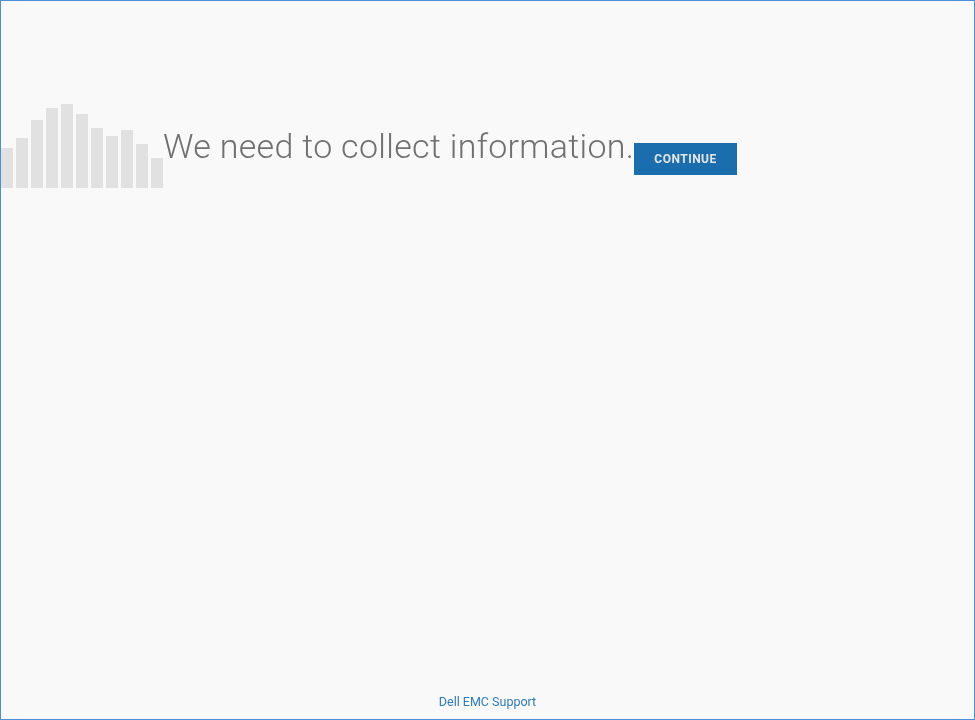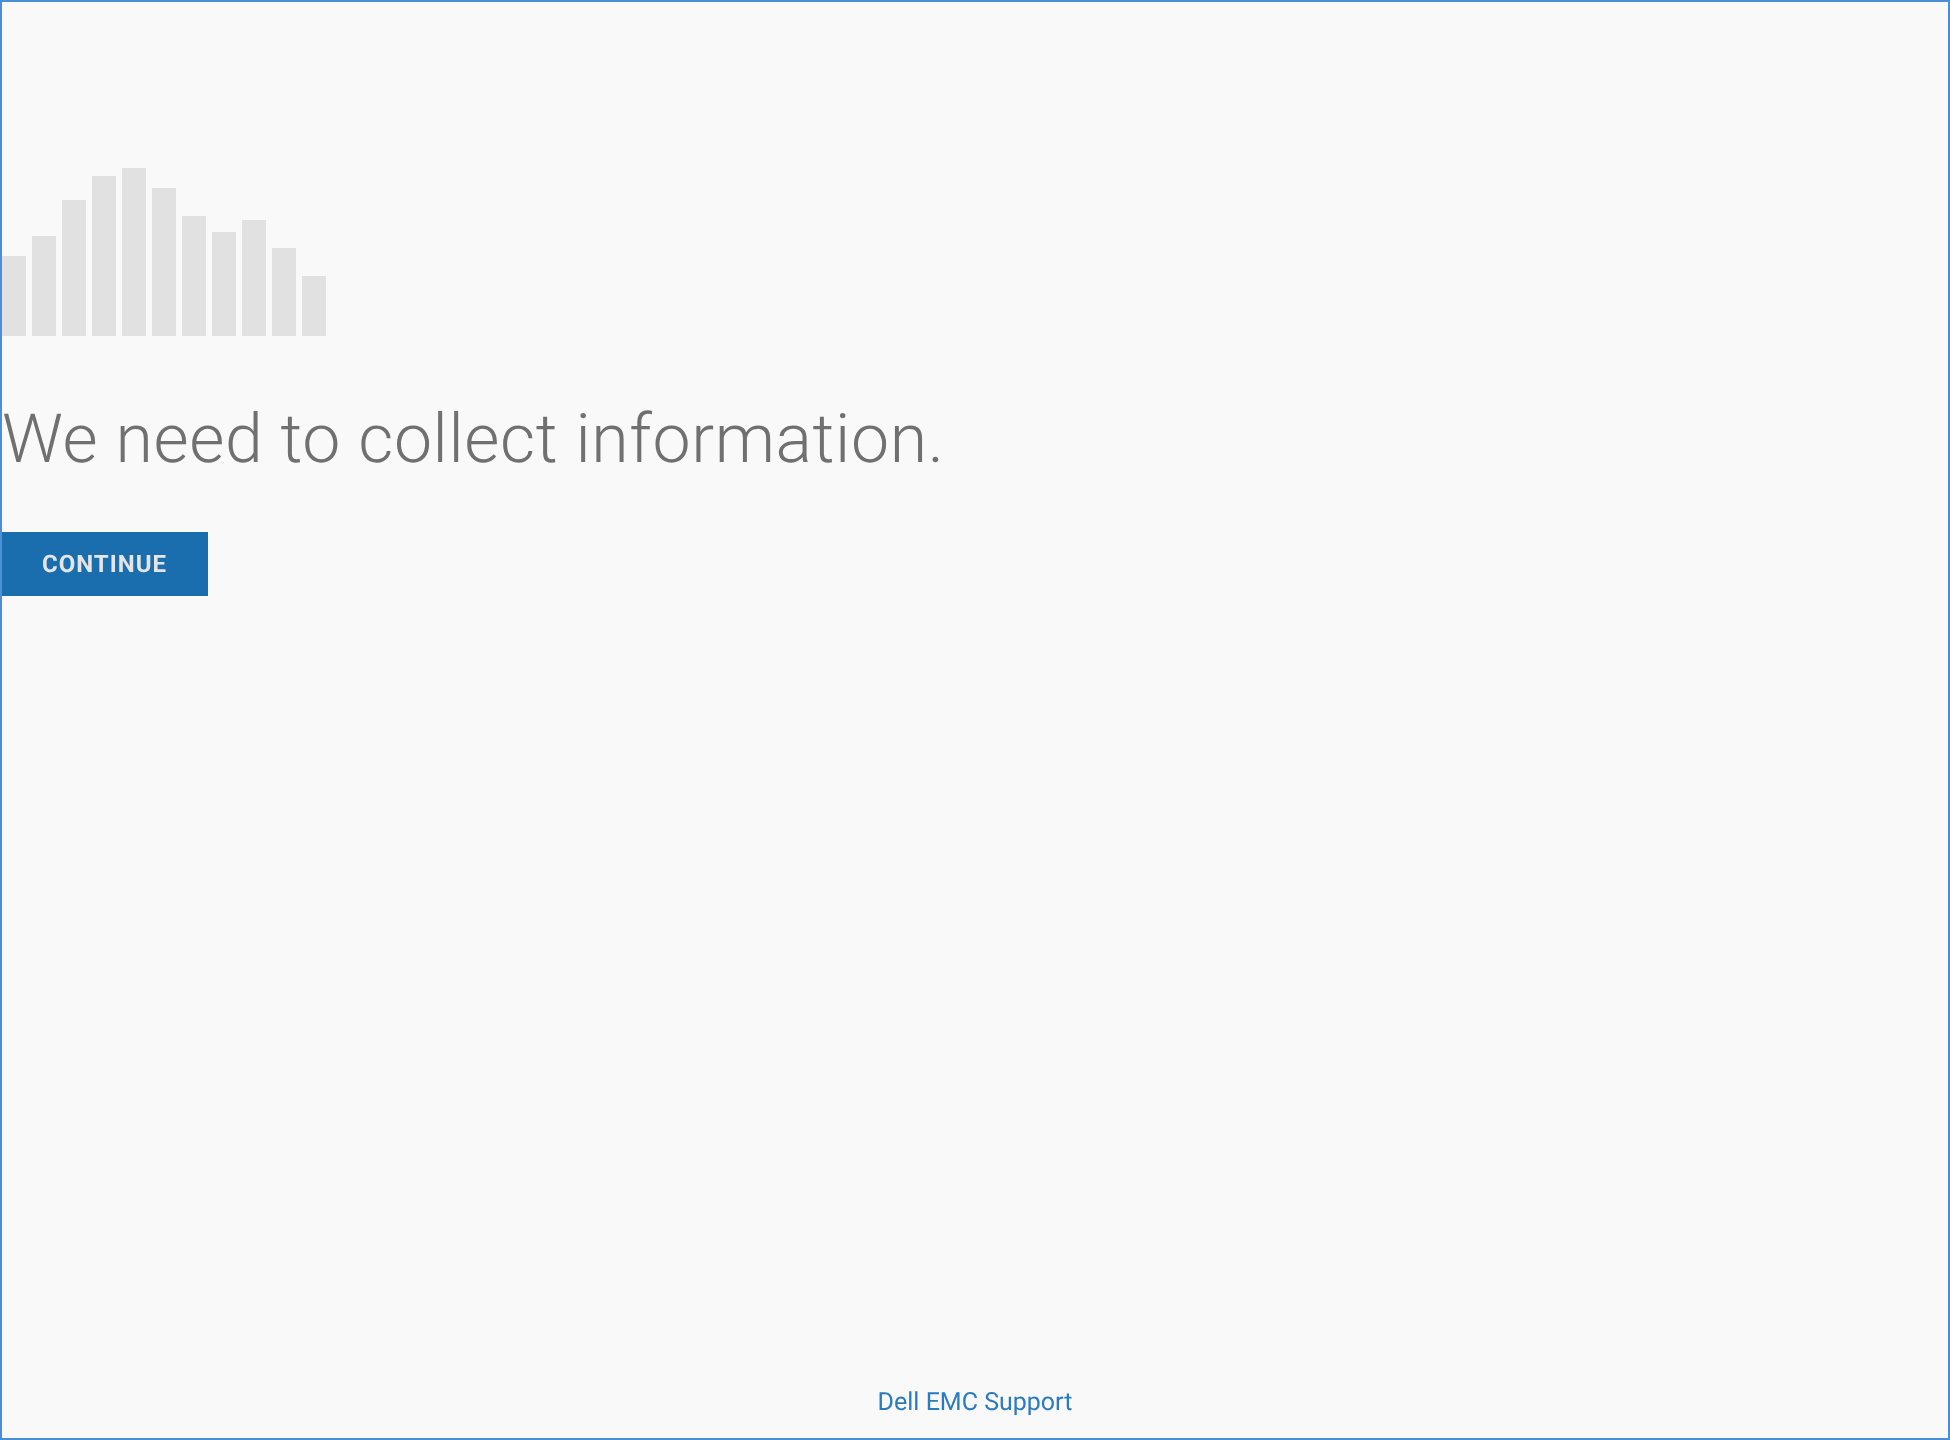--- a/index.html
+++ b/index.html
@@ -19,23 +19,23 @@
       height: 720px;
       border: 1px solid #4a90d9;
       background: #f9f9f9;
       display: flex;
       flex-direction: column;
       align-items: center;
       position: relative;
     }
     .content {
       display: flex;
-      flex-direction: column;
-      align-items: flex-start;
-      padding-top: 77px;
+      flex-direction: row;
+      align-items: center;
+      padding-top: 97px;
       width: 100%;
     }
     .cloud-bars-icon {
       display: flex;
       align-items: flex-end;
       justify-content: center;
       gap: 3px;
       height: 90px;
       margin-bottom: 32px;
     }

